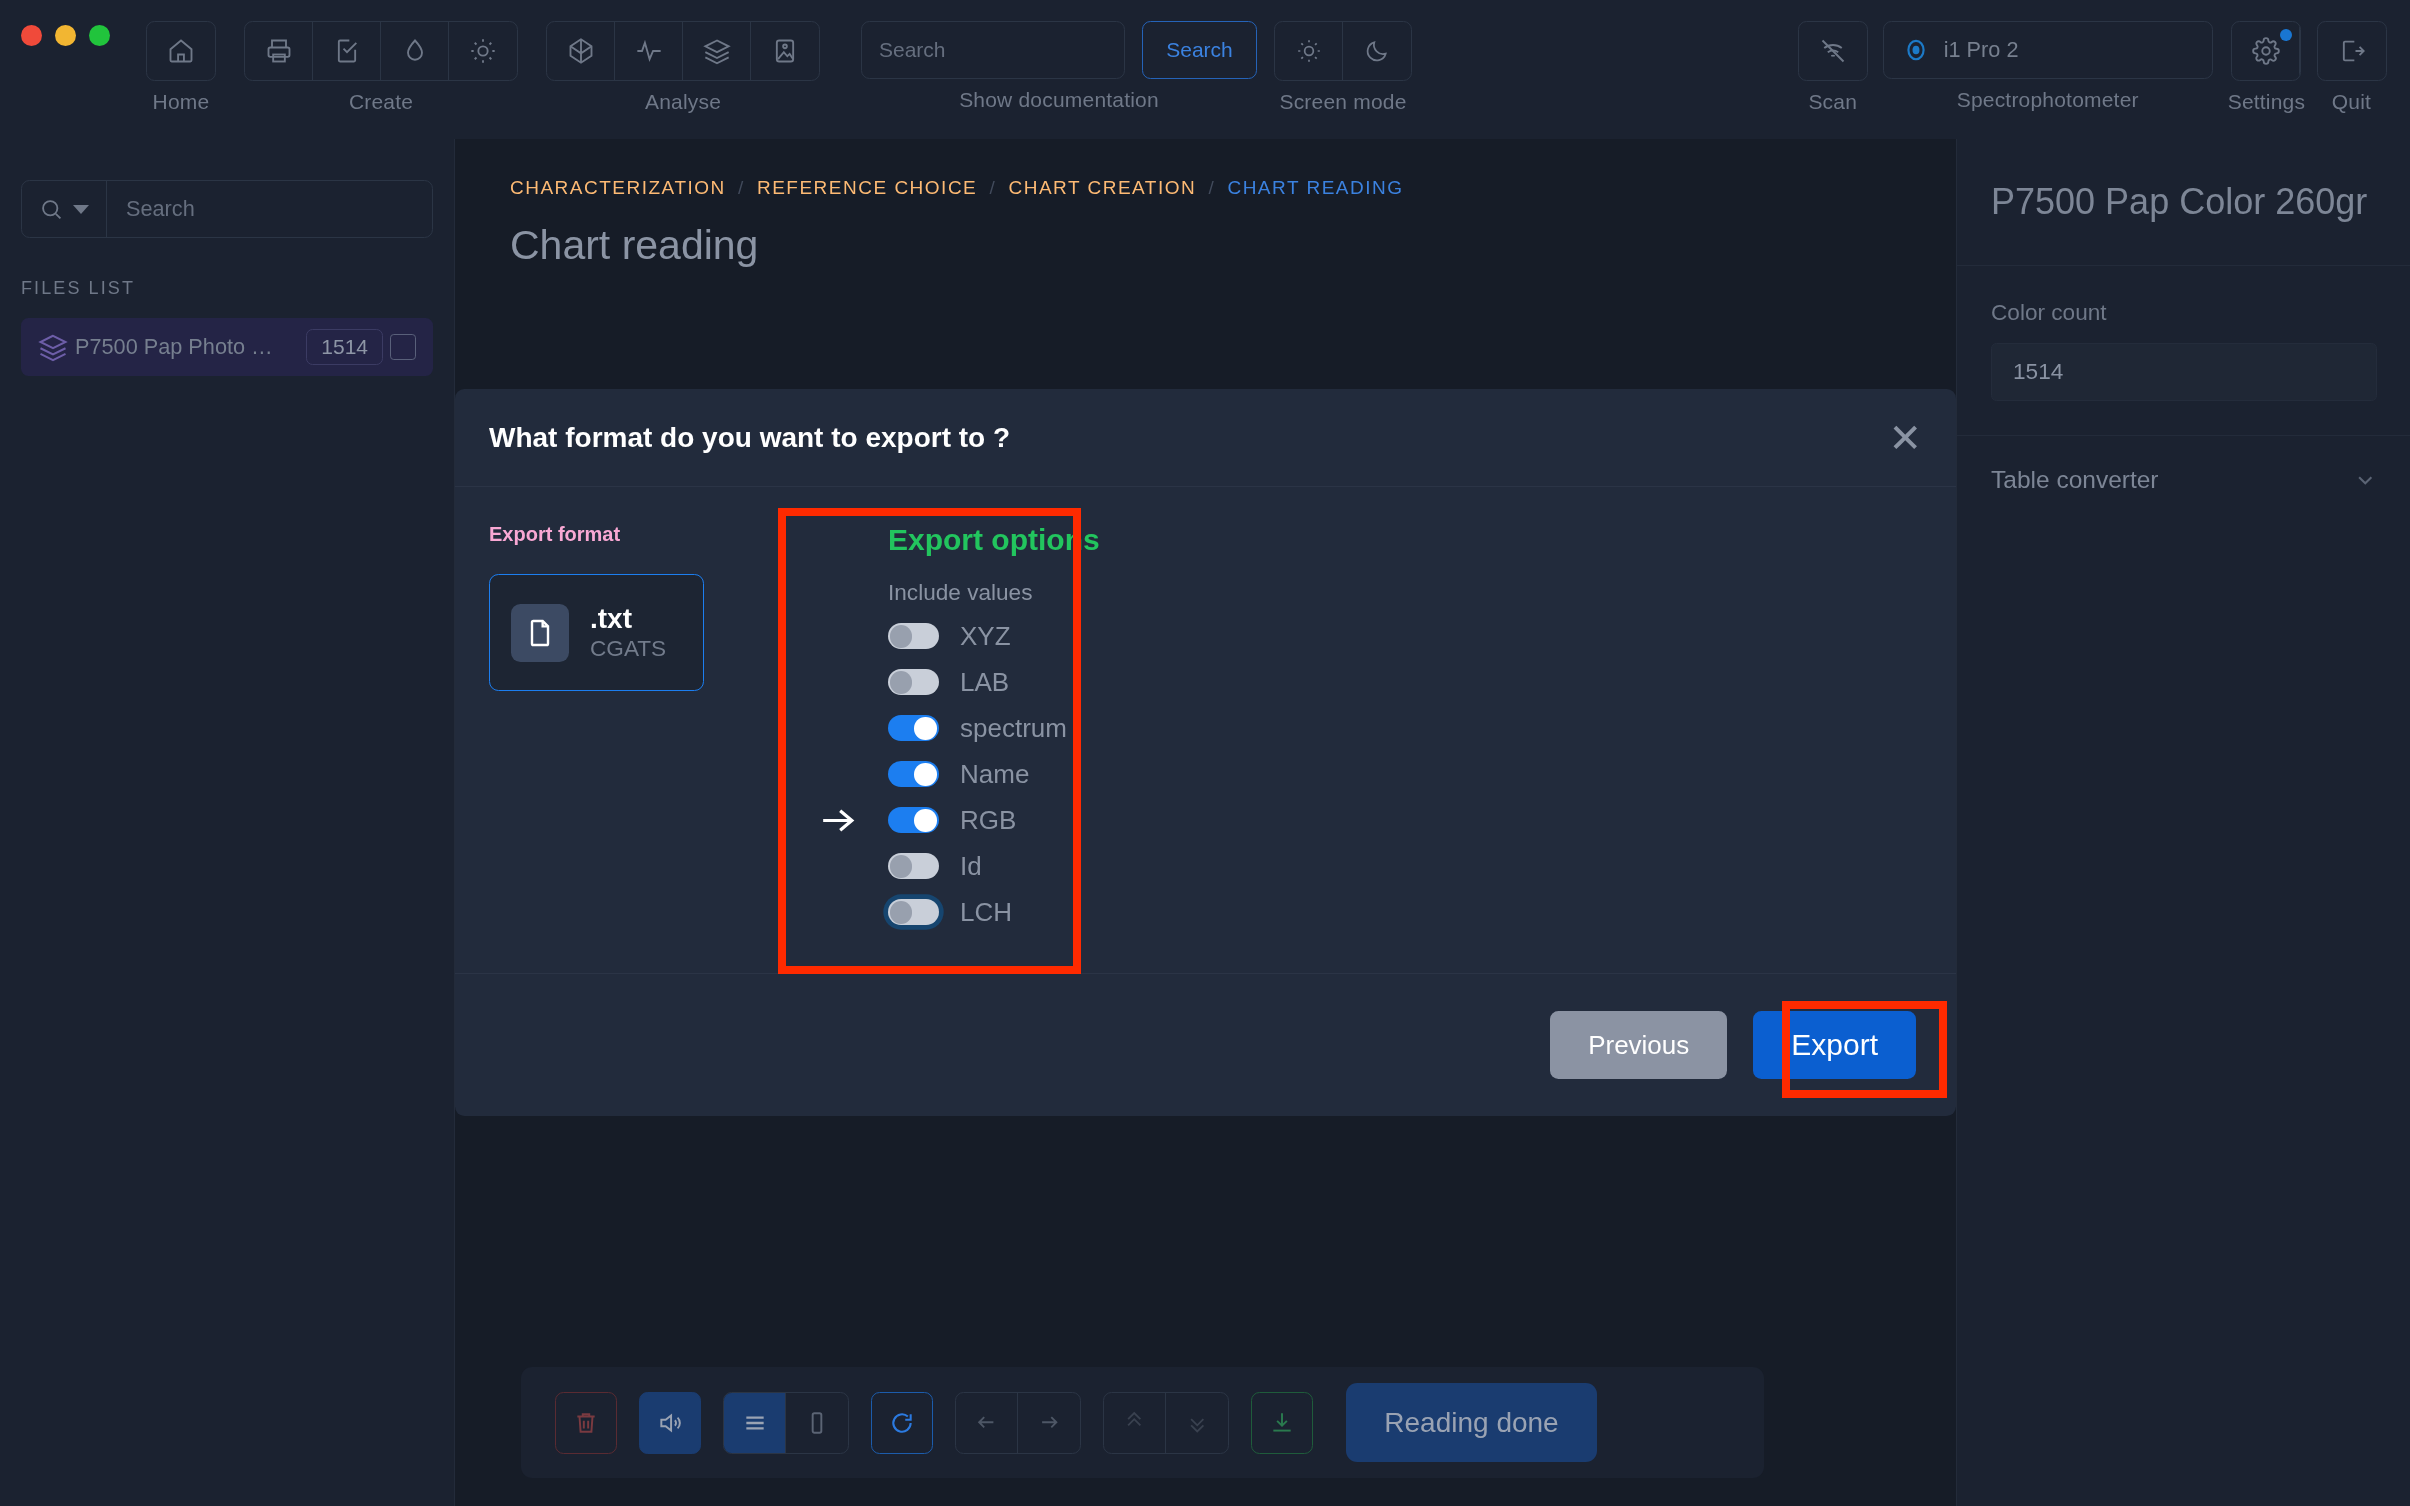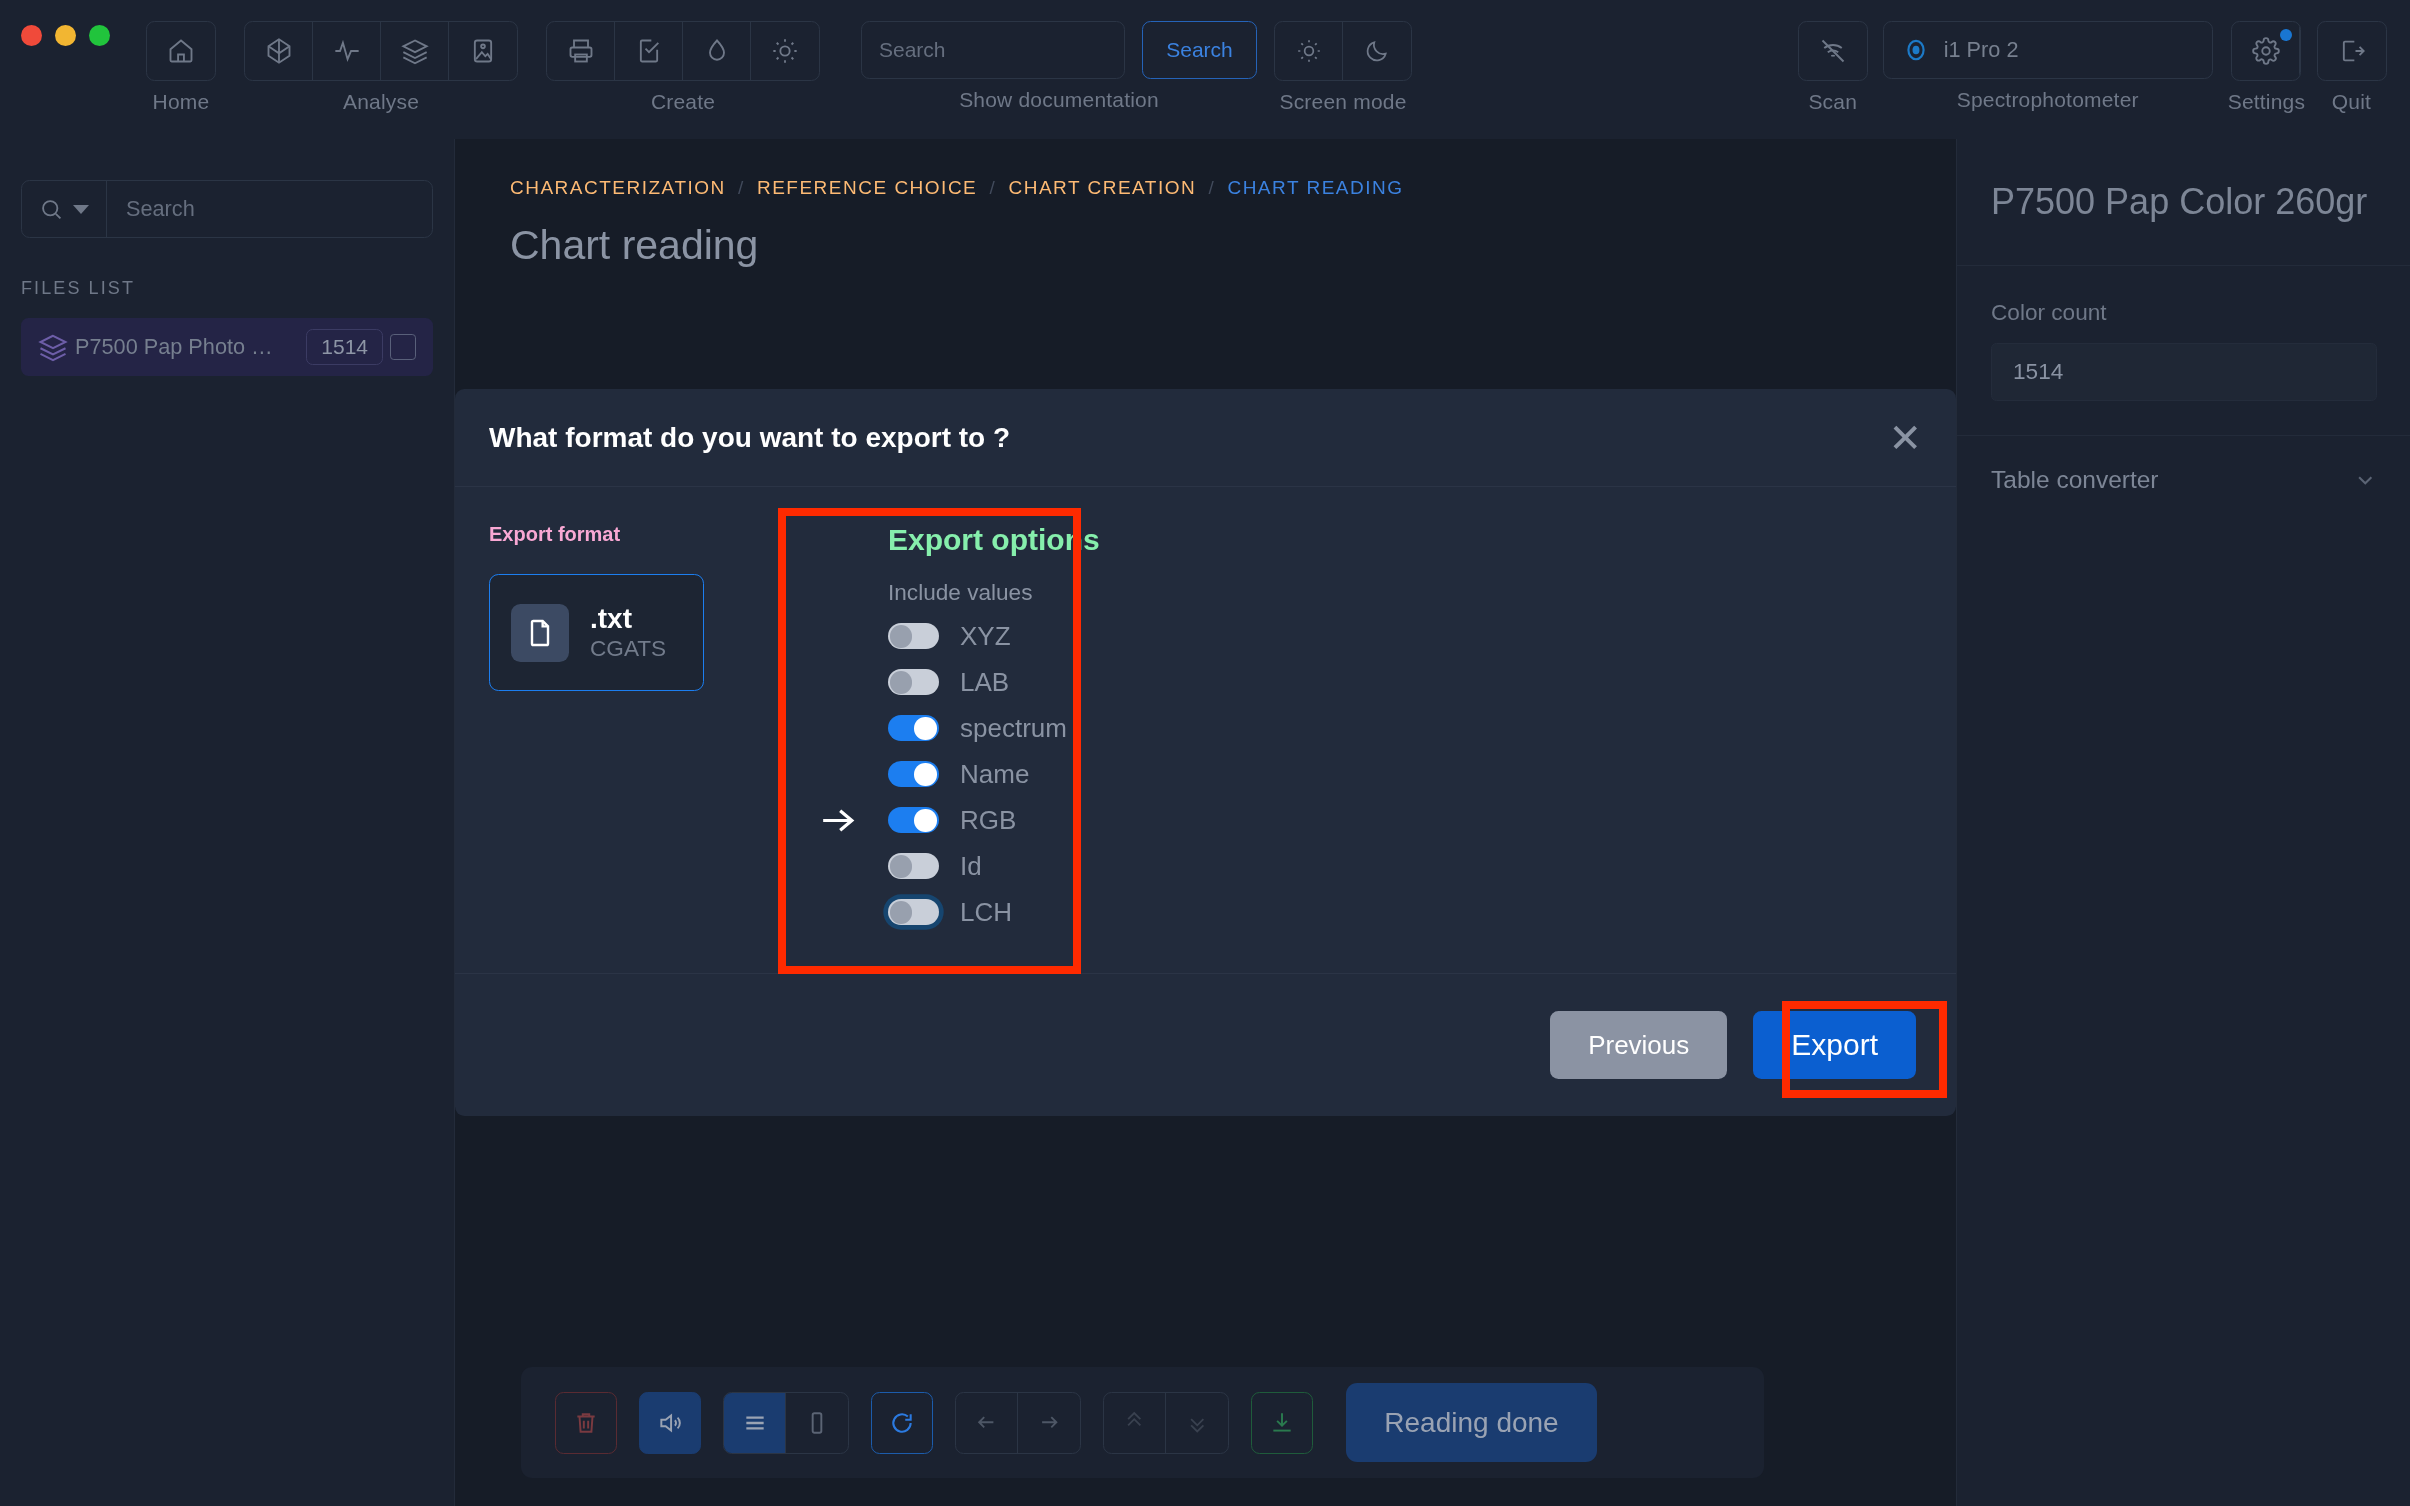--- a/index.html
+++ b/index.html
@@ -172,21 +172,21 @@
   }
   .fmt-ico{
     width:58px; height:58px; border-radius:9.4px; background:#3c4a63;
     display:flex; align-items:center; justify-content:center;
   }
   .fmt-ext{ font-size:28px; color:#fff; font-weight:bold; line-height:1.15; }
   .fmt-sub{ font-size:22.6px; color:#727b8b; }
   .arrow{ width:75px; display:flex; align-items:center; justify-content:center; padding-top:104px; }
 
   .col-opts{ padding-left:13px; }
-  .opt-h{ font-size:30px; color:#86efac; font-weight:bold; }
+  .opt-h{ font-size:30px; color:#22c55e; font-weight:bold; }
   .inc-label{ margin-top:22.6px; font-size:22.6px; color:#8a93a3; }
   .opt-row{ display:flex; align-items:center; gap:21px; margin-top:15px; }
   .tgl{
     width:51px; height:26px; border-radius:13px; background:#c9cfd9; position:relative; cursor:pointer;
   }
   .tgl i{
     position:absolute; width:22.6px; height:22.6px; border-radius:50%; background:#98a0ae; top:1.9px; left:1.9px;
   }
   .tgl.on{ background:#1c7ef0; }
   .tgl.on i{ left:26px; background:#fff; }
@@ -233,20 +233,50 @@
           </svg>
         </div>
       </div>
       <div class="grp-label">Home</div>
     </div>
 
     <div class="grp" style="margin-left:28px;">
       <div class="grp-box">
         <div class="tbtn">
           <svg width="28" height="28" viewBox="0 0 24 24" fill="none" stroke="#6f7888" stroke-width="1.6">
+            <path d="M6 9V3h12v6"></path>
+              <rect x="3" y="9" width="18" height="8" rx="1.5"></rect>
+              <rect x="7" y="15" width="10" height="6"></rect>
+          </svg>
+        </div>
+        <div class="tbtn">
+          <svg width="28" height="28" viewBox="0 0 24 24" fill="none" stroke="#6f7888" stroke-width="1.6">
+            <path d="M19 11v9a1 1 0 0 1-1 1H6a1 1 0 0 1-1-1V4a1 1 0 0 1 1-1h8"></path>
+              <path d="M9 10l3 3 8-8"></path>
+          </svg>
+        </div>
+        <div class="tbtn">
+          <svg width="28" height="28" viewBox="0 0 24 24" fill="none" stroke="#6f7888" stroke-width="1.6">
+            <path d="M12 3s6 6.5 6 10.5a6 6 0 0 1-12 0C6 9.5 12 3 12 3z"></path>
+          </svg>
+        </div>
+        <div class="tbtn">
+          <svg width="28" height="28" viewBox="0 0 24 24" fill="none" stroke="#6f7888" stroke-width="1.6">
+            <circle cx="12" cy="12" r="4"></circle>
+              <path d="M12 2v2M12 20v2M2 12h2M20 12h2M4.9 4.9l1.5 1.5M17.6 17.6l1.5 1.5M19.1 4.9l-1.5 1.5M6.4 17.6l-1.5 1.5"></path>
+          </svg>
+        </div>
+      </div>
+      <div class="grp-label">Create</div>
+    </div>
+
+    <div class="grp" style="margin-left:28px;">
+      <div class="grp-box">
+        <div class="tbtn">
+          <svg width="28" height="28" viewBox="0 0 24 24" fill="none" stroke="#6f7888" stroke-width="1.6">
             <path d="M12 2 3 8v8l9 6 9-6V8z"></path>
               <path d="M12 2v20M3 8l9 6 9-6"></path>
           </svg>
         </div>
         <div class="tbtn">
           <svg width="28" height="28" viewBox="0 0 24 24" fill="none" stroke="#6f7888" stroke-width="1.6">
             <path d="M2 12h4l2.5-7 4 14L15.5 12H22"></path>
           </svg>
         </div>
         <div class="tbtn">
@@ -258,50 +288,20 @@
         </div>
         <div class="tbtn">
           <svg width="28" height="28" viewBox="0 0 24 24" fill="none" stroke="#6f7888" stroke-width="1.6">
             <rect x="5" y="3" width="14" height="18" rx="2"></rect>
               <circle cx="12" cy="8" r="1.6"></circle>
               <path d="M6 19l5-6 3 3.5 2-2 3 4.5"></path>
           </svg>
         </div>
       </div>
       <div class="grp-label">Analyse</div>
-    </div>
-
-    <div class="grp" style="margin-left:28px;">
-      <div class="grp-box">
-        <div class="tbtn">
-          <svg width="28" height="28" viewBox="0 0 24 24" fill="none" stroke="#6f7888" stroke-width="1.6">
-            <path d="M6 9V3h12v6"></path>
-              <rect x="3" y="9" width="18" height="8" rx="1.5"></rect>
-              <rect x="7" y="15" width="10" height="6"></rect>
-          </svg>
-        </div>
-        <div class="tbtn">
-          <svg width="28" height="28" viewBox="0 0 24 24" fill="none" stroke="#6f7888" stroke-width="1.6">
-            <path d="M19 11v9a1 1 0 0 1-1 1H6a1 1 0 0 1-1-1V4a1 1 0 0 1 1-1h8"></path>
-              <path d="M9 10l3 3 8-8"></path>
-          </svg>
-        </div>
-        <div class="tbtn">
-          <svg width="28" height="28" viewBox="0 0 24 24" fill="none" stroke="#6f7888" stroke-width="1.6">
-            <path d="M12 3s6 6.5 6 10.5a6 6 0 0 1-12 0C6 9.5 12 3 12 3z"></path>
-          </svg>
-        </div>
-        <div class="tbtn">
-          <svg width="28" height="28" viewBox="0 0 24 24" fill="none" stroke="#6f7888" stroke-width="1.6">
-            <circle cx="12" cy="12" r="4"></circle>
-              <path d="M12 2v2M12 20v2M2 12h2M20 12h2M4.9 4.9l1.5 1.5M17.6 17.6l1.5 1.5M19.1 4.9l-1.5 1.5M6.4 17.6l-1.5 1.5"></path>
-          </svg>
-        </div>
-      </div>
-      <div class="grp-label">Create</div>
     </div>
 
     <div class="searchwrap" style="margin-left:41px;">
       <div class="searchrow">
         <input class="search-input" placeholder="Search" style="">
         <button class="search-btn">Search</button>
       </div>
       <div class="grp-label">Show documentation</div>
     </div>
 

